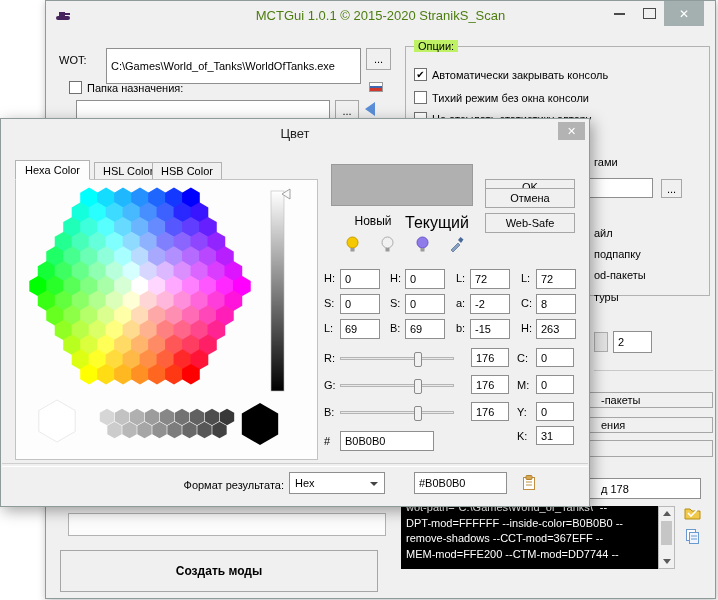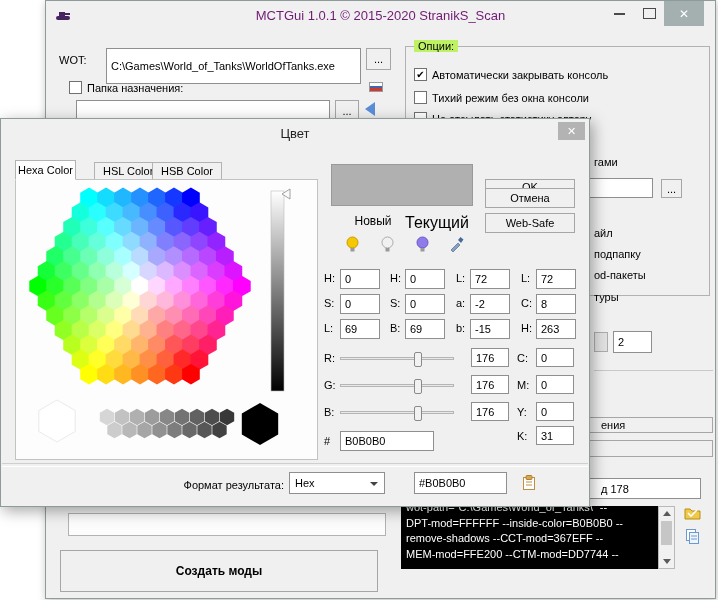--- a/index.html
+++ b/index.html
@@ -11,21 +11,21 @@
       font:11px "Liberation Sans","DejaVu Sans",sans-serif;padding:0 4px;color:#000;outline:none}
   .btn{position:absolute;background:#f0f0f0;border:1px solid #a6a6a6;box-sizing:border-box;
        display:flex;align-items:center;justify-content:center;
        font:11px "Liberation Sans","DejaVu Sans",sans-serif;cursor:default}
   .cb{position:absolute;width:13px;height:13px;background:#fff;border:1px solid #707070;
       box-sizing:border-box;text-align:center;font:10px/11px "DejaVu Sans",sans-serif}
   
   .win{position:absolute;left:45px;top:0;width:669px;height:597px;background:#f0f0f0;
        border:1px solid #8f9a9a;box-shadow:1px 2px 8px rgba(0,0,0,.25);z-index:1}
   .titlebar{position:absolute;left:0;top:0;right:0;height:28px}
-  .wintitle{position:absolute;left:0;right:0;top:7px;text-align:center;font-size:13px;color:#701a75}
+  .wintitle{position:absolute;left:0;right:0;top:7px;text-align:center;font-size:13px;color:#4d7c0f}
   .capbtn{position:absolute;top:0;height:25px;display:flex;align-items:center;justify-content:center}
   .minbar{width:11px;height:2px;background:#4a4a4a}
   .maxbox{width:11px;height:9px;border:1px solid #4a4a4a}
   .closebg{background:#a4b0b0}
   .closex{color:#fff;font-size:12px;font-weight:bold}
   .flag{position:absolute;width:14px;height:10px;border:1px solid #9a9a9a;box-sizing:border-box;
         background:linear-gradient(#fff 33%,#4166b0 33%,#4166b0 66%,#d0392e 66%)}
   .tri-left{width:0;height:0;border-top:7px solid transparent;border-bottom:7px solid transparent;
             border-right:10px solid #5b8ed8}
   .grp{position:absolute;border:1px solid #b2b2b2;box-sizing:border-box}
@@ -38,21 +38,21 @@
   .tri-up{width:0;height:0;border-left:4px solid transparent;border-right:4px solid transparent;border-bottom:5px solid #5a5a5a}
   .tri-dn{width:0;height:0;border-left:4px solid transparent;border-right:4px solid transparent;border-top:5px solid #5a5a5a}
   .sb-thumb{position:absolute;left:2px;right:2px;background:#c6c6c6}
   
   .dlg{position:absolute;left:0;top:118px;width:588px;height:387px;background:#f0f0f0;
        border:1px solid #8f9a9a;box-shadow:3px 4px 14px rgba(0,0,0,.35);z-index:10}
   .dlgtitle{position:absolute;left:0;right:0;top:7px;text-align:center;font-size:13px;color:#222}
   .dlgclose{position:absolute;left:557px;top:3px;width:27px;height:18px;background:#b3b3b3;
             display:flex;align-items:center;justify-content:center;color:#fff;font-size:11px;font-weight:bold}
   .tab{position:absolute;border:1px solid #b2b2b2;background:#f1f1f1;padding:2px 8px;font-size:11px}
-  .tab.active{background:#fdfdfd;border-bottom:1px solid #fdfdfd;z-index:3;padding:3px 2px}
+  .tab.active{background:#fdfdfd;border-bottom:1px solid #fdfdfd;z-index:3;padding:3px 9px}
   .tabpanel{position:absolute;left:14px;top:60px;width:303px;height:281px;background:#fdfdfd;
             border:1px solid #c2c2c2;box-sizing:border-box}
   .swatch{position:absolute;left:330px;top:45px;width:142px;height:42px;border:1px solid #9a9a9a;box-sizing:border-box}
   .slrow-track{position:absolute;height:3px;background:#e8e8e8;border:1px solid #b5b5b5;box-sizing:border-box}
   .slthumb{position:absolute;width:8px;height:15px;top:-6px;background:#f2f2f2;border:1px solid #8a8a8a;
            border-radius:2px;box-sizing:border-box}
   .sep{position:absolute;left:1px;right:1px;height:2px;border-top:1px solid #cfcfcf;border-bottom:1px solid #fff}
   .select{position:absolute;background:#fff;border:1px solid #8f8f8f;box-sizing:border-box;
           display:flex;align-items:center;padding:0 5px;font-size:11px}
   .select .chev{position:absolute;right:6px;top:9px;width:0;height:0;
@@ -114,20 +114,21 @@
   <div class="btn" style="left:615px;top:178px;width:21px;height:19px">...</div>
   <div class="lbl" style="left:548px;top:226px">айл</div>
   <div class="lbl" style="left:548px;top:247px">подпапку</div>
   <div class="lbl" style="left:548px;top:268px">od-пакеты</div>
   <div class="lbl" style="left:548px;top:290px">туры</div>
 
   <div class="abs" style="left:548px;top:331px;width:14px;height:20px;background:#e1e1e1;border:1px solid #adadad"></div>
   <input class="tb" style="left: 567px; top: 330px; width: 39px; height: 22px;" readonly="" value="2">
   <div class="abs" style="left:548px;top:369px;width:119px;height:1px;background:#c9c9c9"></div>
 
+  <div class="btn" style="left:540px;top:391px;width:127px;height:16px;justify-content:flex-start;padding-left:14px">-пакеты</div>
   <div class="btn" style="left:540px;top:416px;width:127px;height:16px;justify-content:flex-start;padding-left:14px">ения</div>
   <div class="btn" style="left:540px;top:439px;width:127px;height:17px"></div>
   <input class="tb" style="left: 540px; top: 477px; width: 115px; height: 21px; padding-left: 14px;" readonly="" value="д 178">
 
   <div class="console" style="left:355px;top:505px;width:257px;height:63px">
     <div class="conlines">
       <div>wot-path="C:\Games\World_of_Tanks\" --</div>
       <div>DPT-mod=FFFFFF --inside-color=B0B0B0 --</div>
       <div>remove-shadows --CCT-mod=367EFF --</div>
       <div>MEM-mod=FFE200 --CTM-mod=DD7744 --</div>

